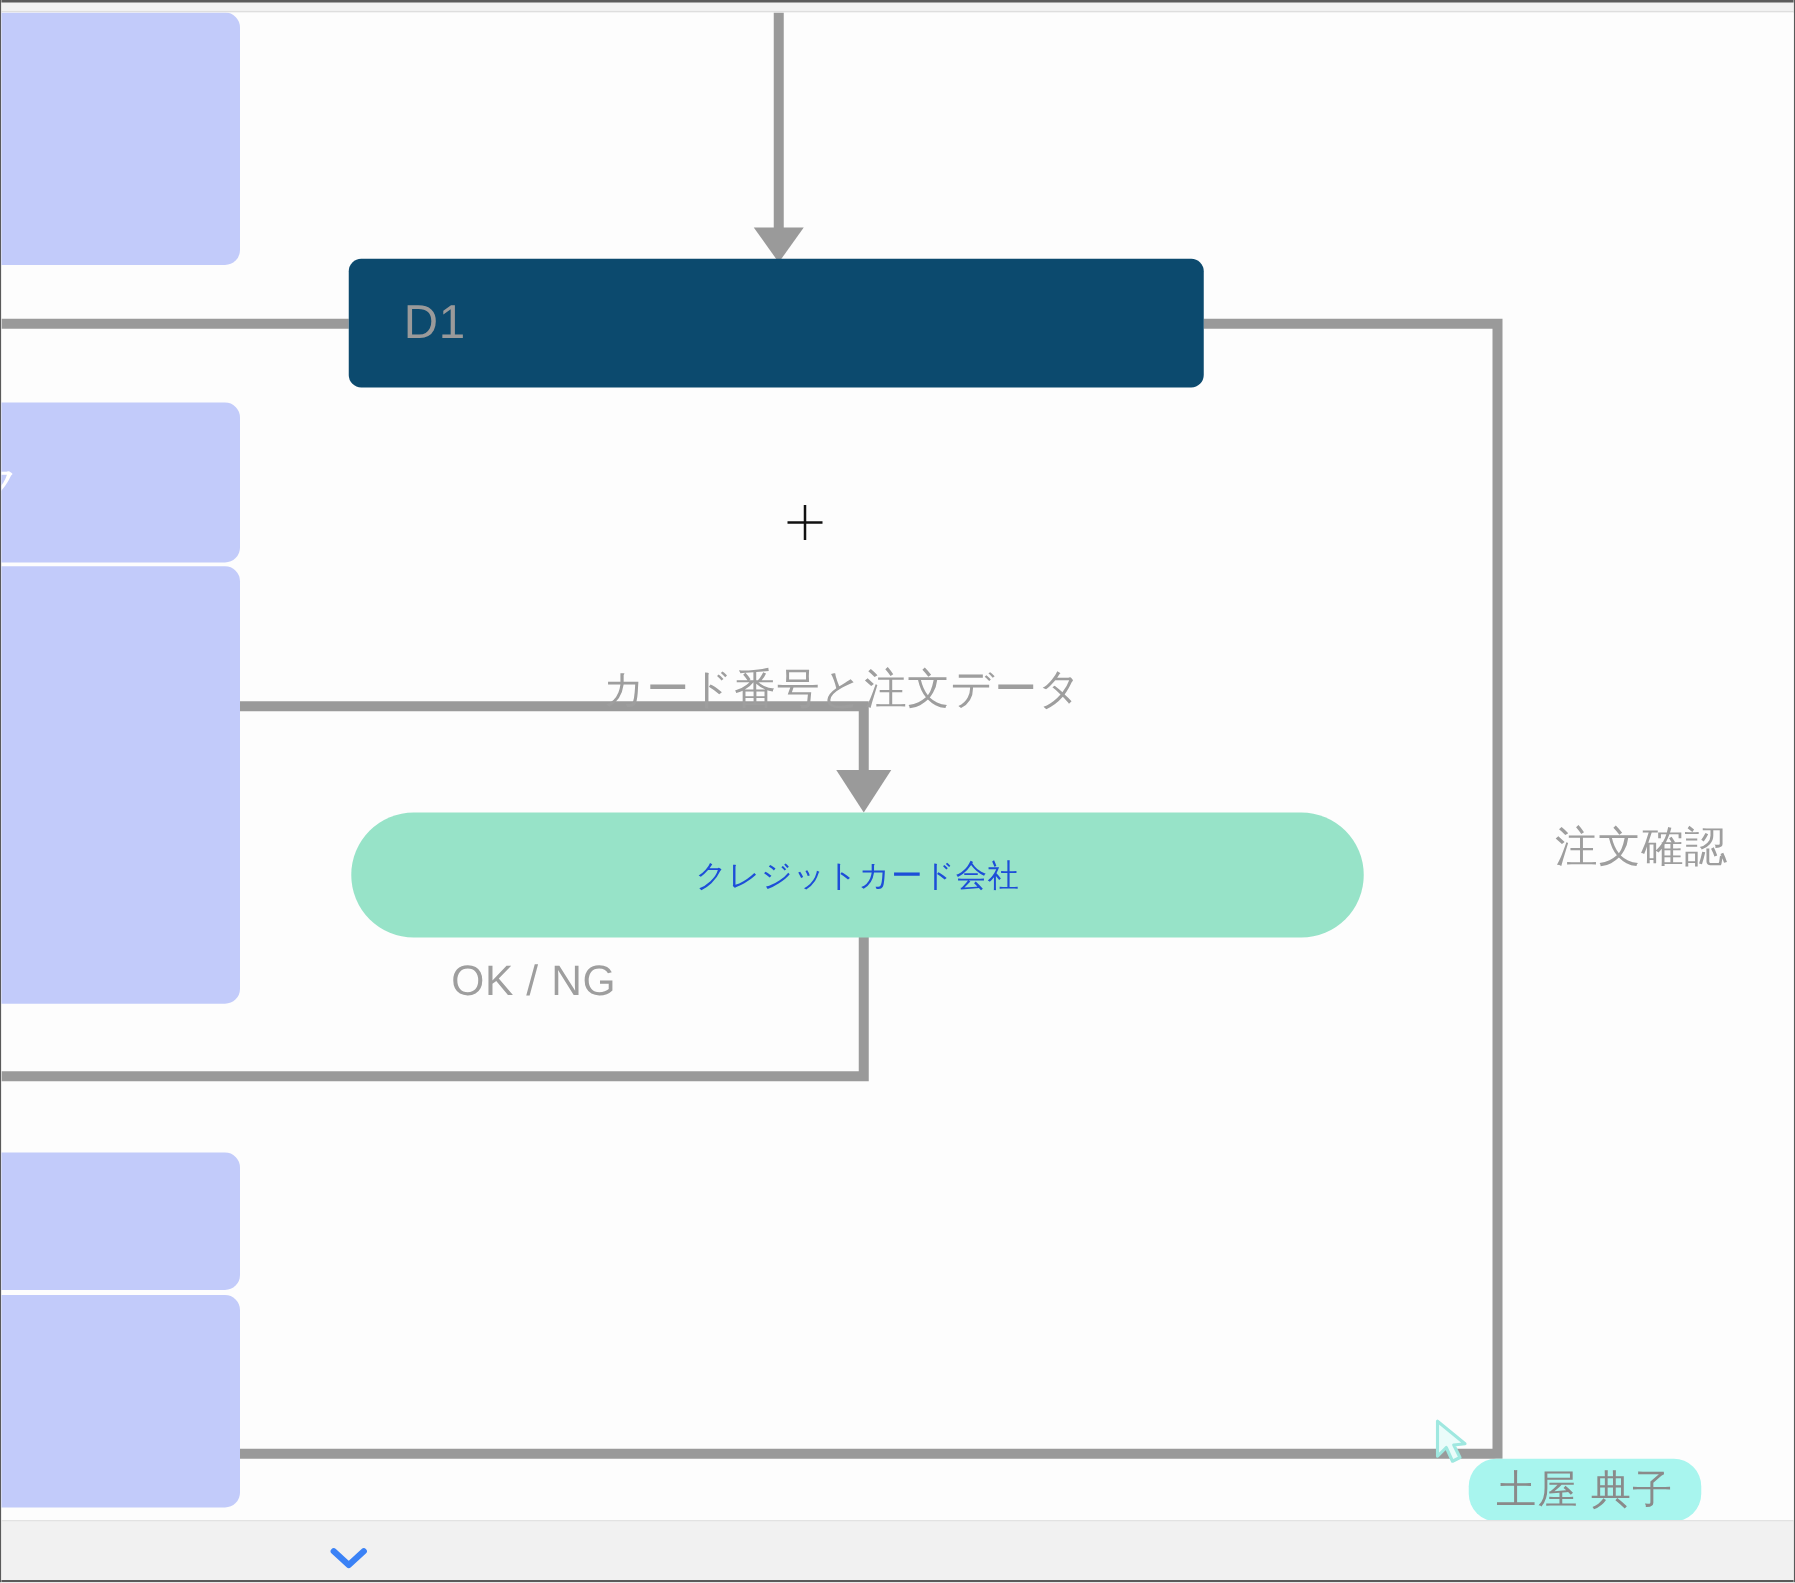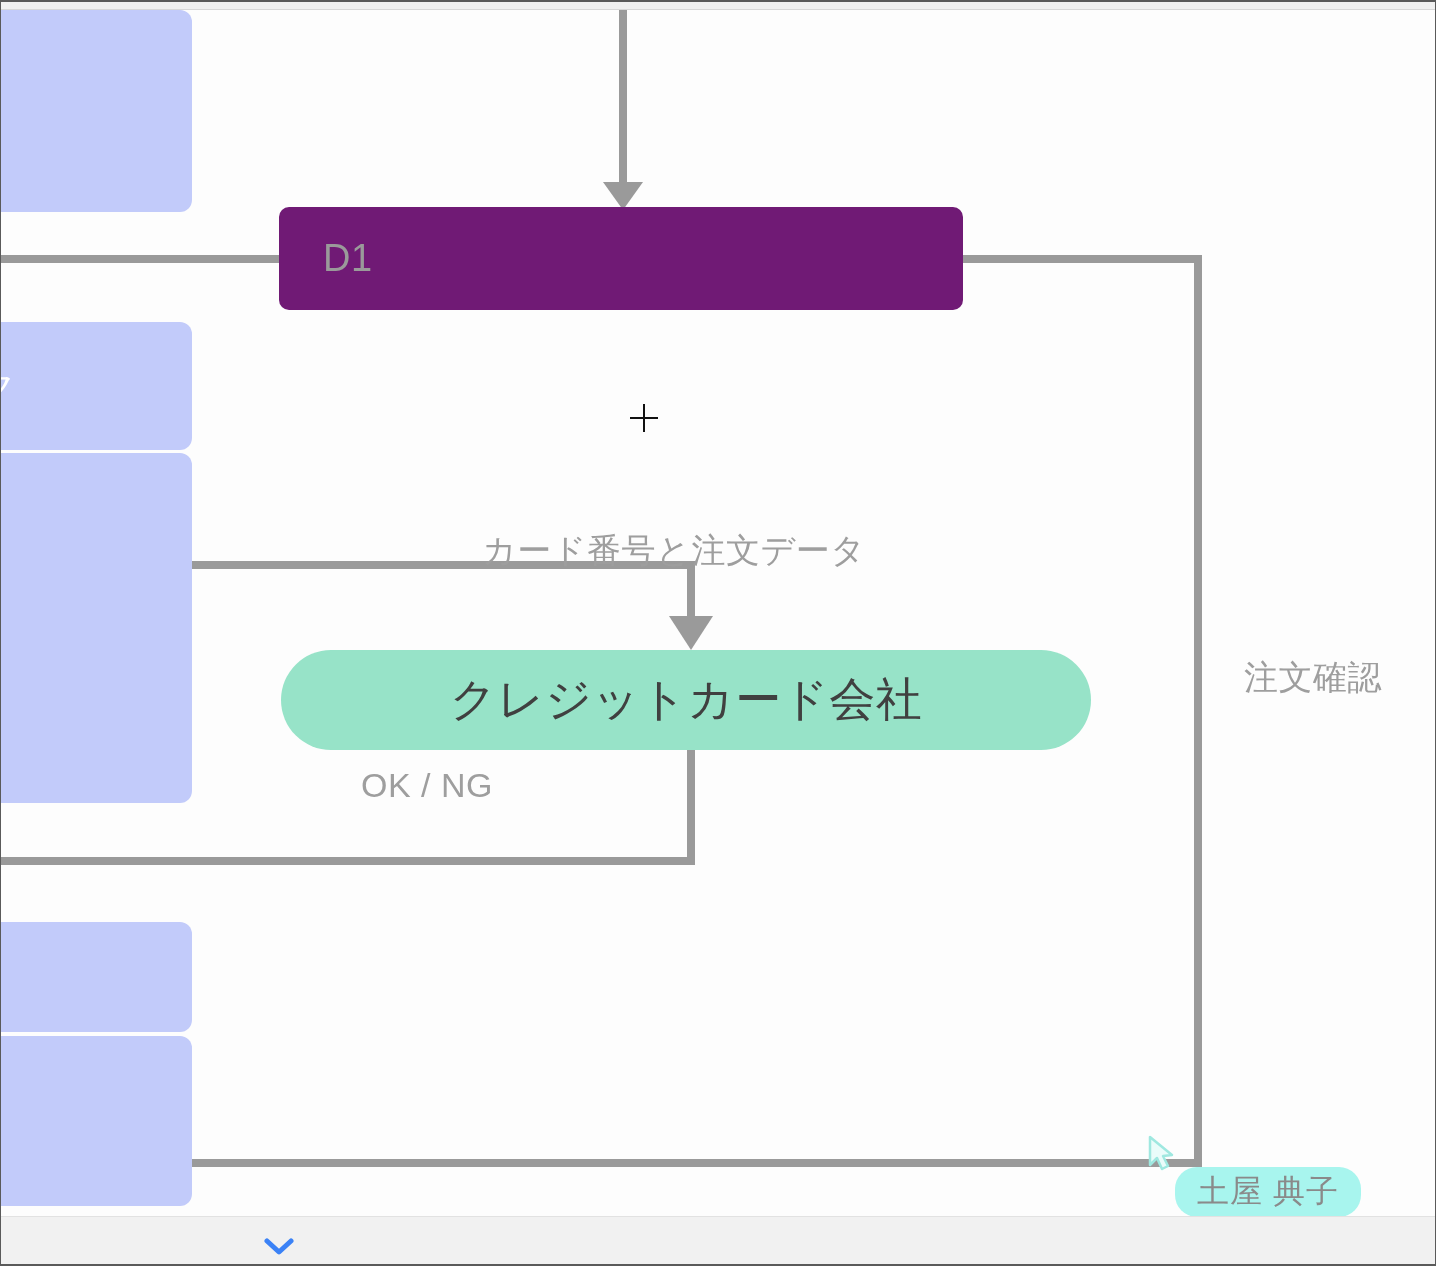--- a/index.html
+++ b/index.html
@@ -67,26 +67,26 @@
 
   .node-external {
     background: #c2cbfa;
     border-radius: 12px;
     font-size: 38px;
   }
 
   .node-process {
     background: #97e3c8;
     border-radius: 56px;
-    font-size: 46px;
-    color: #404040;
+    font-size: 25px;
+    color: #1d4ed8;
   }
 
   .node-store {
-    background: #701a75;
+    background: #0c4a6e;
     border-radius: 10px;
     color: #9a9a9a;
     justify-content: flex-start;
     font-size: 38px;
   }
   .node-store .store-id {
     margin-left: 44px;
     width: 150px;
     flex: none;
   }

